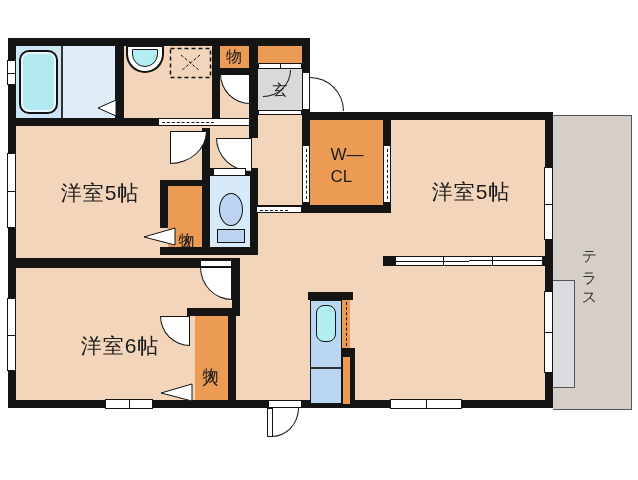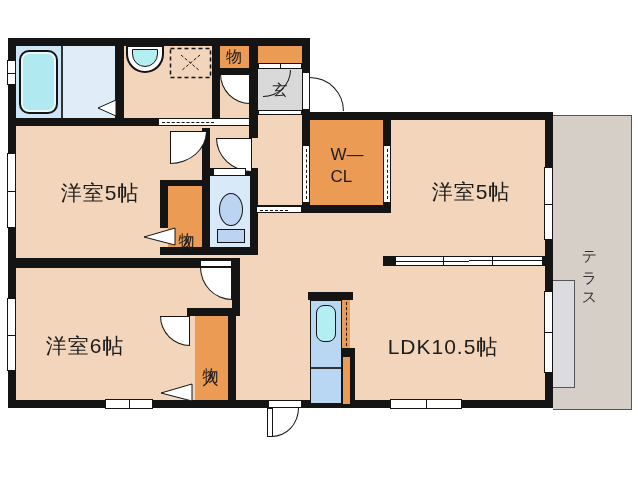--- a/index.html
+++ b/index.html
@@ -163,22 +163,21 @@
   <div class="fix" style="left:310px;top:300px;width:32px;height:104px;background:#b9d6f2;border:1px solid #141414;">
     <div class="fix" style="left:5px;top:4px;width:20px;height:37px;background:#b2eef2;border:1px solid #141414;border-radius:8px;"></div>
     <div class="fix" style="left:0;top:66px;width:100%;height:2px;background:#333;"></div>
   </div>
   <div class="fix" style="left:342px;top:300px;width:8px;height:48px;background:#ec9b55;">
     <div class="dashv" style="left:50%;top:2px;height:44px;"></div>
   </div>
 
   <div class="lbl room-lbl" style="left:100px;top:193px;">洋室5帖</div>
   <div class="lbl room-lbl" style="left:471px;top:192px;">洋室5帖</div>
-  <div class="lbl room-lbl" style="left:85px;top:346px;">洋室6帖</div>
-  <div class="lbl room-lbl" style="left:443px;top:347px;">LDK10.5帖</div>
+  <div class="lbl room-lbl" style="left:120px;top:346px;">洋室6帖</div>
   <div class="lbl" style="left:347px;top:166px;font-size:17px;line-height:1.3;text-align:left;">
     <div>W—</div>
     <div>CL</div>
   </div>
   <div class="lbl" style="left:234px;top:57px;font-size:16px;">物</div>
   <div class="lbl" style="left:280px;top:90px;font-size:15px;">玄</div>
   <div class="lbl vert" style="left:186px;top:222px;font-size:16px;letter-spacing:2px;">物入</div>
   <div class="lbl vert" style="left:210px;top:357px;font-size:16px;letter-spacing:2px;">物入</div>
   <div class="lbl vert" style="left:589px;top:272px;font-size:15px;letter-spacing:4px;color:#333;">テラス</div>
 

